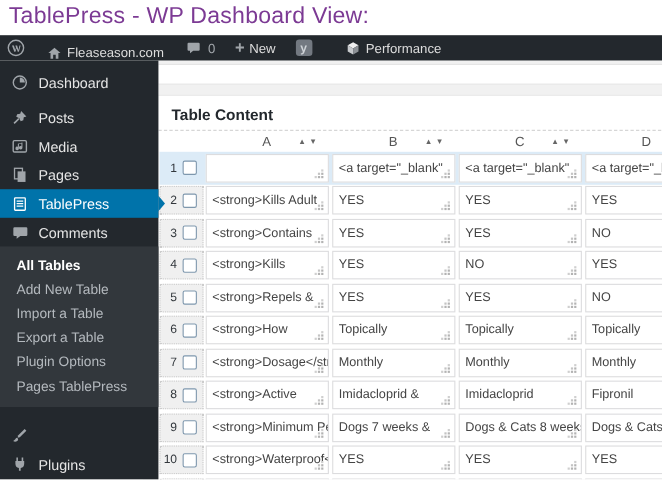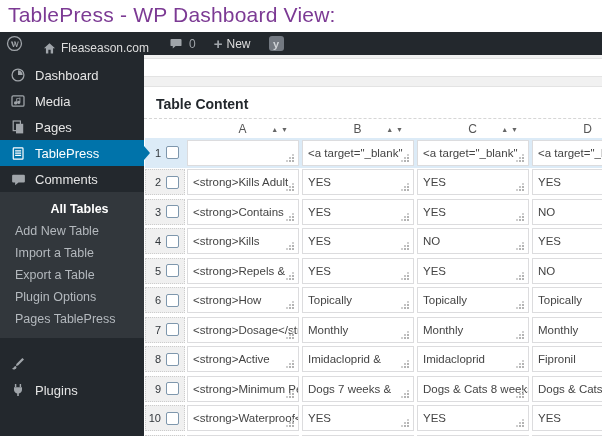--- a/index.html
+++ b/index.html
@@ -43,21 +43,21 @@
   .menu-item.active .mi-icon{color:#fff;}
   .menu-item.active::after{
     content:"";position:absolute;right:-6px;top:50%;margin-top:-7px;
     border-top:7px solid transparent;border-bottom:7px solid transparent;
     border-left:6px solid #0073aa;
   }
   .submenu{background:#32373c;padding:6px 0 8px;}
   .submenu-item{
     padding:4px 0 4px 15px;font-size:12.5px;color:#b4b9be;cursor:pointer;line-height:14px;
   }
-  .submenu-item.active{color:#fff;font-weight:bold;text-align:center;}
+  .submenu-item.active{color:#fff;font-weight:bold;}
   .menu-item.after-sub{margin-top:13px;}
   
   .content{
     position:absolute;top:55px;left:130px;width:472px;height:381px;
     background:#f1f1f1;overflow:hidden;z-index:1;
   }
   .partial-box{
     position:absolute;top:3px;left:13px;right:-30px;height:17px;
     background:#fff;border:1px solid #e3e3e3;
   }
@@ -137,34 +137,53 @@
     </span>
     <span class="ab-count">0</span>
   </div>
   <div class="ab-item" style="margin-left:4px;">
     <span class="ab-plus">+</span>
     <span>New</span>
   </div>
   <div class="ab-item" style="margin-left:4px;">
     <span class="yoast-badge">y</span>
   </div>
+  <div class="ab-item" style="margin-left:16px;">
+    <span class="ico">
+      <svg width="14" height="14" viewBox="0 0 20 20">
+        <path d="M10 2 L17 6 L10 10 L3 6 Z" fill="#f0f0f0"></path>
+        <path d="M3 6 L10 10 L10 18 L3 14 Z" fill="#c7cacd"></path>
+        <path d="M17 6 L10 10 L10 18 L17 14 Z" fill="#8d9196"></path>
+      </svg>
+    </span>
+    <span>Performance</span>
+  </div>
 </div>
 
 <div class="sidebar">
 
   <div class="menu-item mt1">
     <span class="mi-icon">
       <svg width="16" height="16" viewBox="0 0 20 20">
         <circle cx="10" cy="10" r="7.4" fill="none" stroke="currentColor" stroke-width="1.6"></circle>
         <path d="M10 10 L10 4.2 A5.8 5.8 0 0 1 15.8 10 Z" fill="currentColor"></path>
       </svg>
     </span>
     <span>Dashboard</span>
   </div>
 
+  <div class="menu-item mt2">
+    <span class="mi-icon">
+      <svg width="16" height="16" viewBox="0 0 20 20">
+        <path d="M11.5 2.5 L17.5 8.5 L14.5 9.5 L14 13 L11 14 L9.5 10.5 L6 9 L7 6 L10.5 5.5 Z" fill="currentColor"></path>
+        <path d="M9 11 L3.5 16.5" stroke="currentColor" stroke-width="1.8" fill="none"></path>
+      </svg>
+    </span>
+    <span>Posts</span>
+  </div>
 
   <div class="menu-item">
     <span class="mi-icon">
       <svg width="16" height="16" viewBox="0 0 20 20">
         <rect x="2.5" y="3.5" width="15" height="13" rx="1.5" fill="none" stroke="currentColor" stroke-width="1.6"></rect>
         <path d="M13 6.5 v5.2 a2 2 0 1 1 -1.2 -1.8 V6.5 Z M13 6.5 l-4 1 v4.9 a2 2 0 1 1 -1.2 -1.8 V7 l5.2 -1.4z" fill="currentColor"></path>
       </svg>
     </span>
     <span>Media</span>
   </div>

